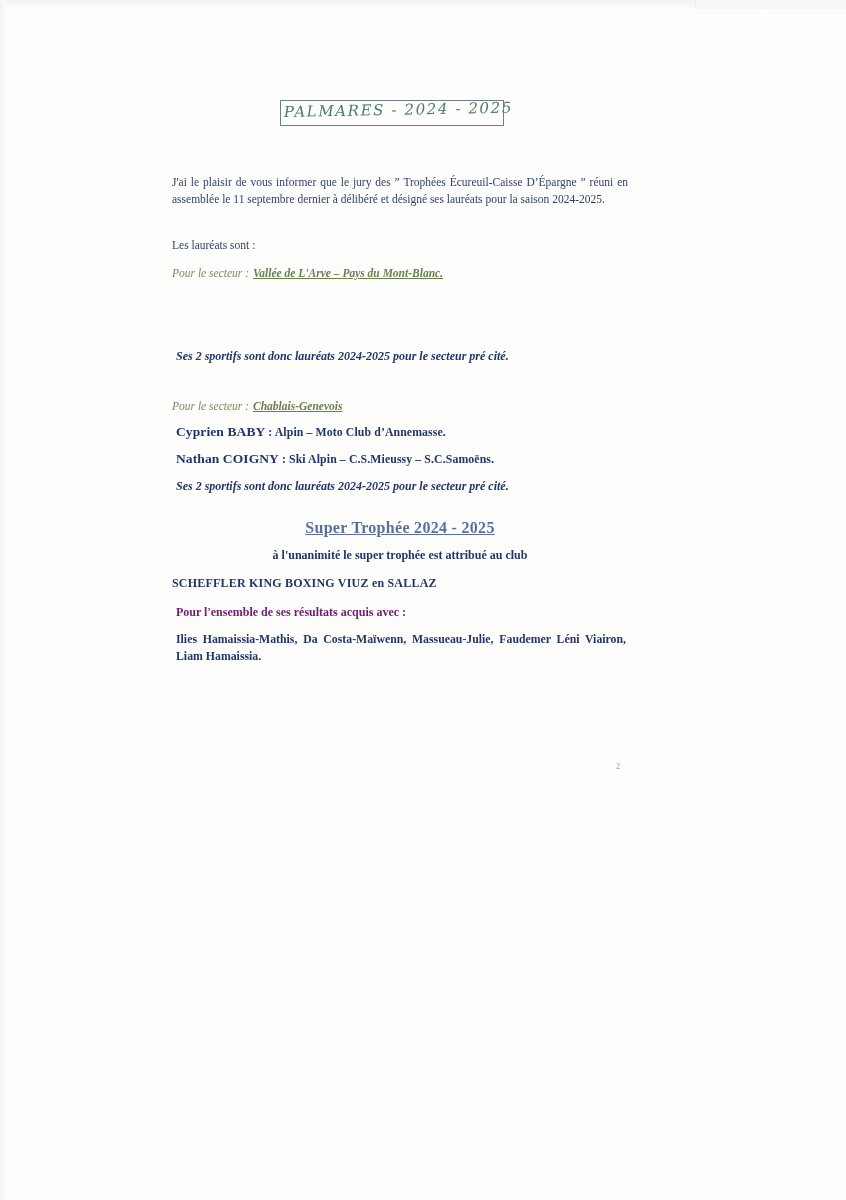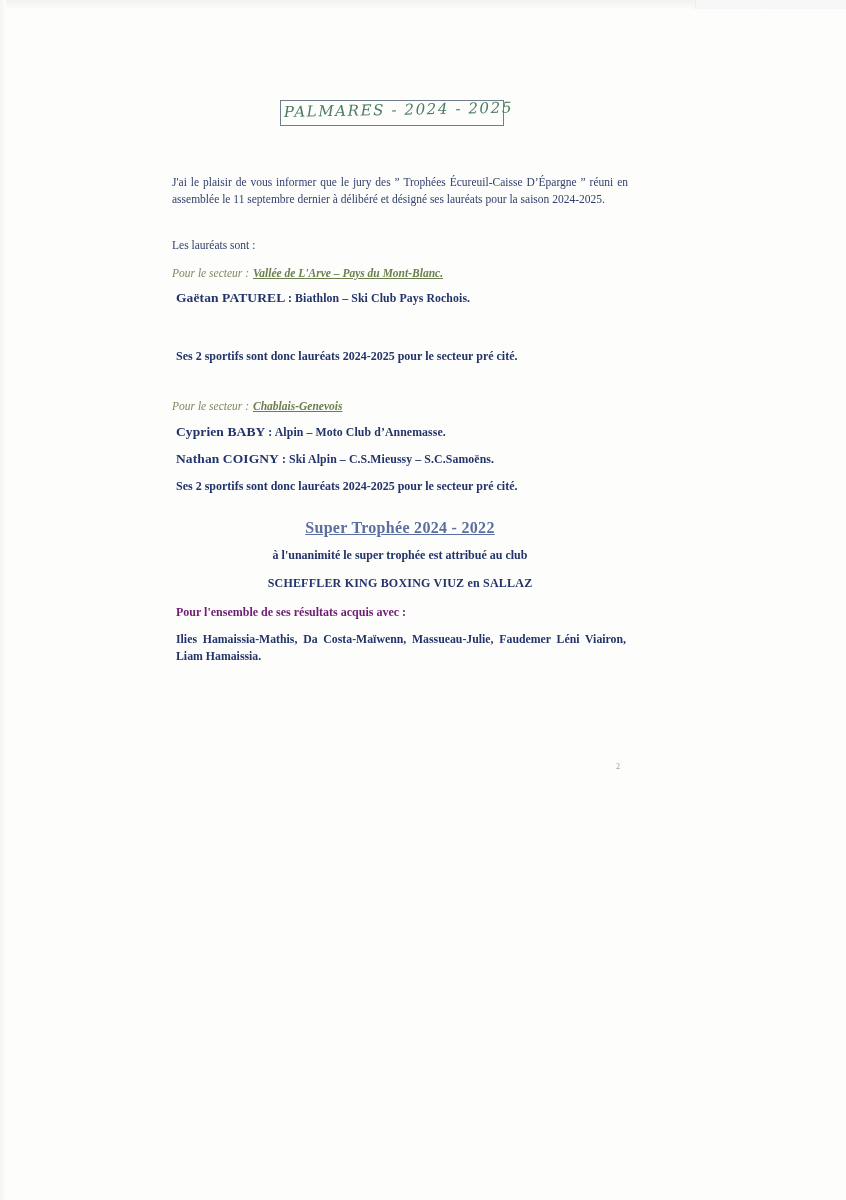--- a/index.html
+++ b/index.html
@@ -135,20 +135,21 @@
 
   .w1 { left: 176px; top: 290px; }
   .w2 { left: 176px; top: 321px; }
   .w3 { left: 176px; top: 424px; }
   .w4 { left: 176px; top: 451px; }
 
   .note {
     font-size: 12px;
     font-weight: bold;
     color: #23346b;
+    font-style: italic;
   }
   .note1 { left: 176px; top: 349px; }
   .note2 { left: 176px; top: 479px; }
 
   .super-title {
     left: 172px;
     top: 519px;
     width: 456px;
     text-align: center;
     font-size: 16px;
@@ -165,21 +166,21 @@
     text-align: center;
     font-size: 12px;
     font-weight: bold;
     color: #23346b;
   }
 
   .super-club {
     left: 172px;
     top: 576px;
     width: 456px;
-    text-align: center;
+    text-align: left;
     font-size: 12px;
     font-weight: bold;
     color: #23346b;
     letter-spacing: 0.2px;
   }
 
   .results-intro {
     left: 176px;
     top: 605px;
     font-size: 12px;
@@ -225,24 +226,20 @@
       <span>réuni en assemblée le 11 septembre dernier à délibéré et désigné ses lauréats pour la saison 2024-2025.</span>
     </div>
 
     <div class="para laureats-line">Les lauréats sont :</div>
 
     <div class="para sector1">
       <span class="sector-label">Pour le secteur :</span>
       <span class="sector-name">Vallée de L'Arve – Pays du Mont-Blanc.</span>
     </div>
 
-    <div class="para winner w1">
-      <span>Gaëtan PATUREL</span>
-      <span class="detail">: Biathlon – Ski Club Pays Rochois.</span>
-    </div>
 
 
     <div class="para note note1">Ses 2 sportifs sont donc lauréats 2024-2025 pour le secteur pré cité.</div>
 
     <div class="para sector2">
       <span class="sector-label">Pour le secteur :</span>
       <span class="sector-name">Chablais-Genevois</span>
     </div>
 
     <div class="para winner w3">
@@ -250,21 +247,21 @@
       <span class="detail">: Alpin – Moto Club d’Annemasse.</span>
     </div>
 
     <div class="para winner w4">
       <span>Nathan COIGNY</span>
       <span class="detail">: Ski Alpin – C.S.Mieussy – S.C.Samoëns.</span>
     </div>
 
     <div class="para note note2">Ses 2 sportifs sont donc lauréats 2024-2025 pour le secteur pré cité.</div>
 
-    <div class="para super-title">Super Trophée 2024 - 2022</div>
+    <div class="para super-title">Super Trophée 2024 - 2025</div>
     <div class="para super-sub">à l'unanimité le super trophée est attribué au club</div>
     <div class="para super-club">SCHEFFLER KING BOXING VIUZ en SALLAZ</div>
     <div class="para results-intro">Pour l'ensemble de ses résultats acquis avec :</div>
     <div class="para athletes">Ilies  Hamaissia-Mathis,  Da  Costa-Maïwenn,  Massueau-Julie,  Faudemer  Léni  Viairon,  Liam Hamaissia.</div>
 
     <div class="page-number">2</div>
   </div>
 </div>
 
 </body></html>

